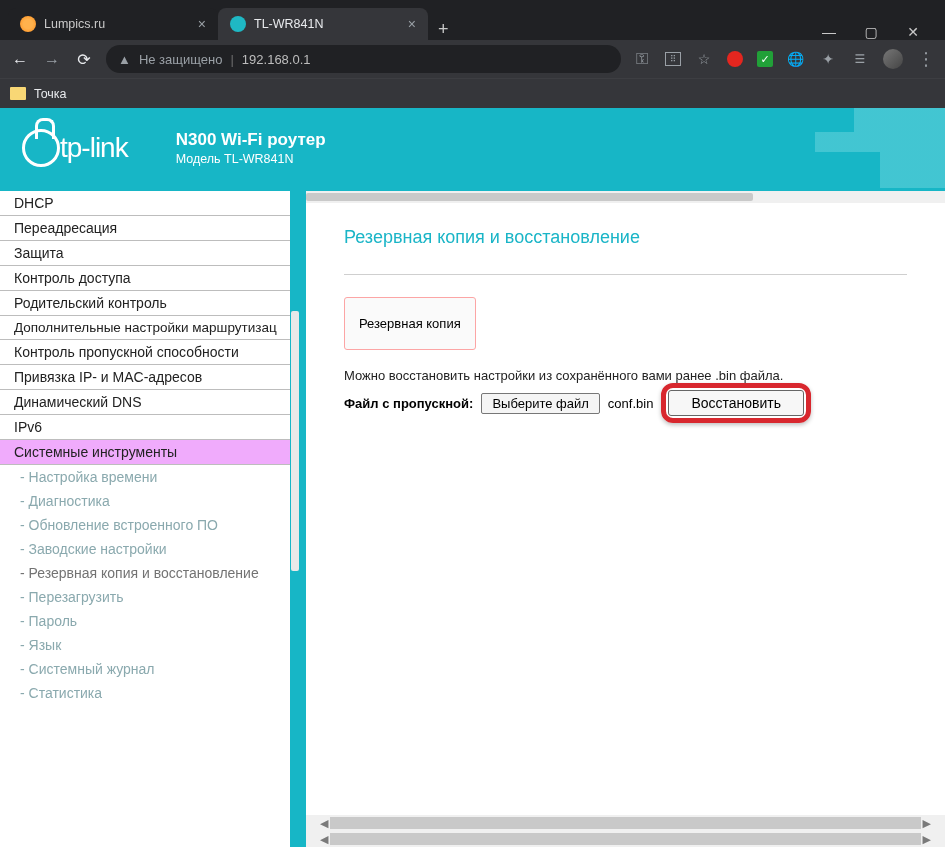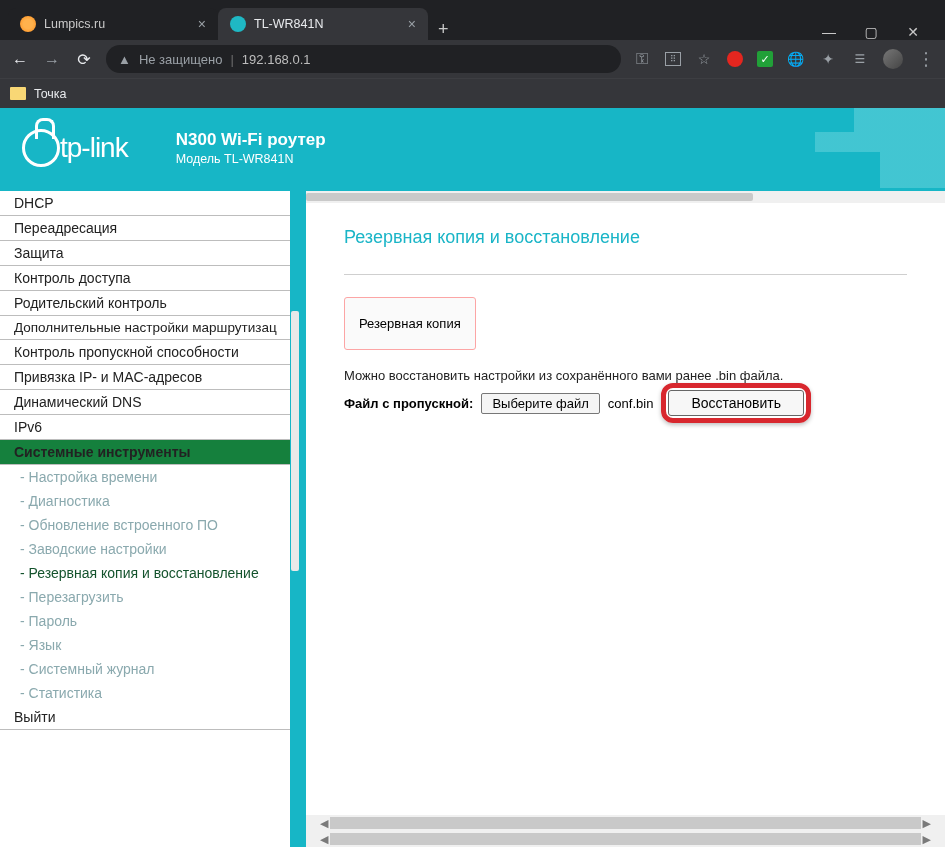--- a/index.html
+++ b/index.html
@@ -54,22 +54,22 @@
   .hdr-deco { position: absolute; right: 0; top: 0; width: 130px; height: 80px; background:
     linear-gradient(#5fd0da,#5fd0da); opacity: .6; clip-path: polygon(30% 0, 100% 0, 100% 100%, 50% 100%, 50% 55%, 0 55%, 0 30%, 30% 30%); }
 
   .router-body { flex: 1; display: flex; overflow: hidden; border-top: 3px solid #17b6c6; }
 
   .sidebar { width: 300px; background: #fff; overflow-y: auto; display: flex; flex-direction: column; position: relative; }
   .sidebar-inner { flex: 1; }
   .side-item { padding: 4px 12px 4px 14px; font-size: 14px; color: #222; border-bottom: 1px solid #bdbdbd; cursor: pointer; }
   .side-item.truncated { font-size: 13.5px; }
   .side-sub { padding: 4px 12px 4px 20px; font-size: 14px; color: #8aa9ae; cursor: pointer; }
-  .side-sub.current { color: #14532d; }
-  .side-item.active { background: #15803d; font-weight: bold; }
+  .side-sub.current { color: #737373; }
+  .side-item.active { background: #f0abfc; font-weight: normal; }
   .side-scroll { position: absolute; right: 0; top: 0; width: 10px; height: 100%; background: #17b6c6; }
   .side-scroll-thumb { width: 8px; margin-left: 1px; height: 260px; background: #e9e9e9; border-radius: 2px; margin-top: 120px; }
 
   .content-pane { flex: 1; display: flex; flex-direction: column; border-left: 6px solid #17b6c6; background: #fff; }
   .content-scroll-top { height: 12px; background: #f0f0f0; position: relative; }
   .content-scroll-top::before { content: ""; position: absolute; left: 0; top: 2px; height: 8px; width: 70%; background: #c9c9c9; border-radius: 2px; }
   .content { flex: 1; padding: 24px 38px 10px 38px; }
   .page-title { color: #1ab5c7; font-size: 18px; margin-bottom: 26px; }
   .hr { height: 1px; background: #cfcfcf; margin-bottom: 22px; }
   .backup-btn { display: inline-block; padding: 18px 14px; font-size: 13px; border: 1px solid #fca5a5; border-radius: 3px; background: #fafafa; margin-bottom: 18px; cursor: pointer; }
@@ -169,21 +169,20 @@
           <div class="side-sub">- Настройка времени</div>
           <div class="side-sub">- Диагностика</div>
           <div class="side-sub">- Обновление встроенного ПО</div>
           <div class="side-sub">- Заводские настройки</div>
           <div class="side-sub current">- Резервная копия и восстановление</div>
           <div class="side-sub">- Перезагрузить</div>
           <div class="side-sub">- Пароль</div>
           <div class="side-sub">- Язык</div>
           <div class="side-sub">- Системный журнал</div>
           <div class="side-sub">- Статистика</div>
-          <div class="side-item">Выйти</div>
         </div>
       <div class="side-scroll">
         <div class="side-scroll-thumb"></div>
       </div>
     </div>
 
     <div class="content-pane">
       <div class="content-scroll-top"></div>
       <div class="content">
         <div class="page-title">Резервная копия и восстановление</div>

